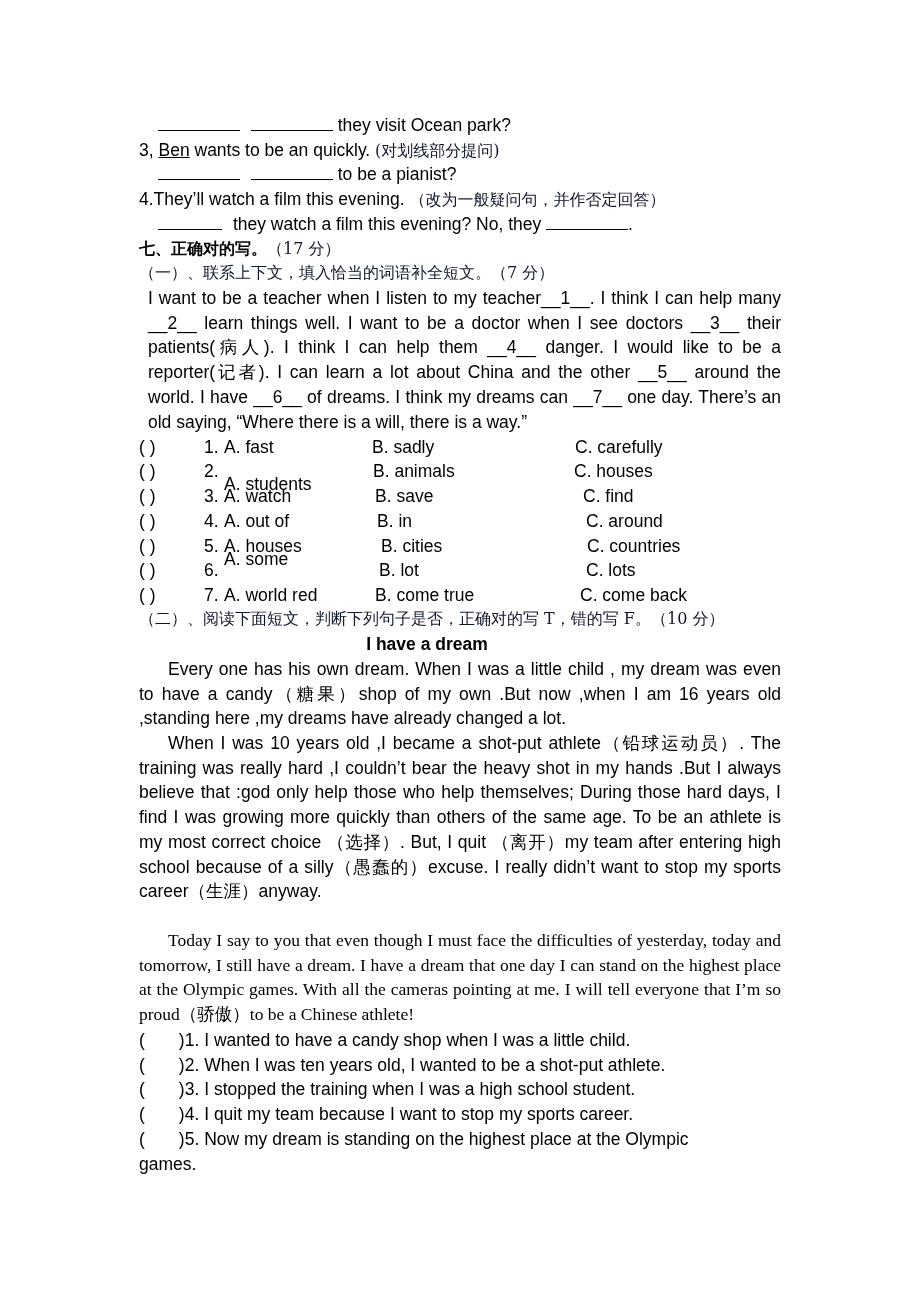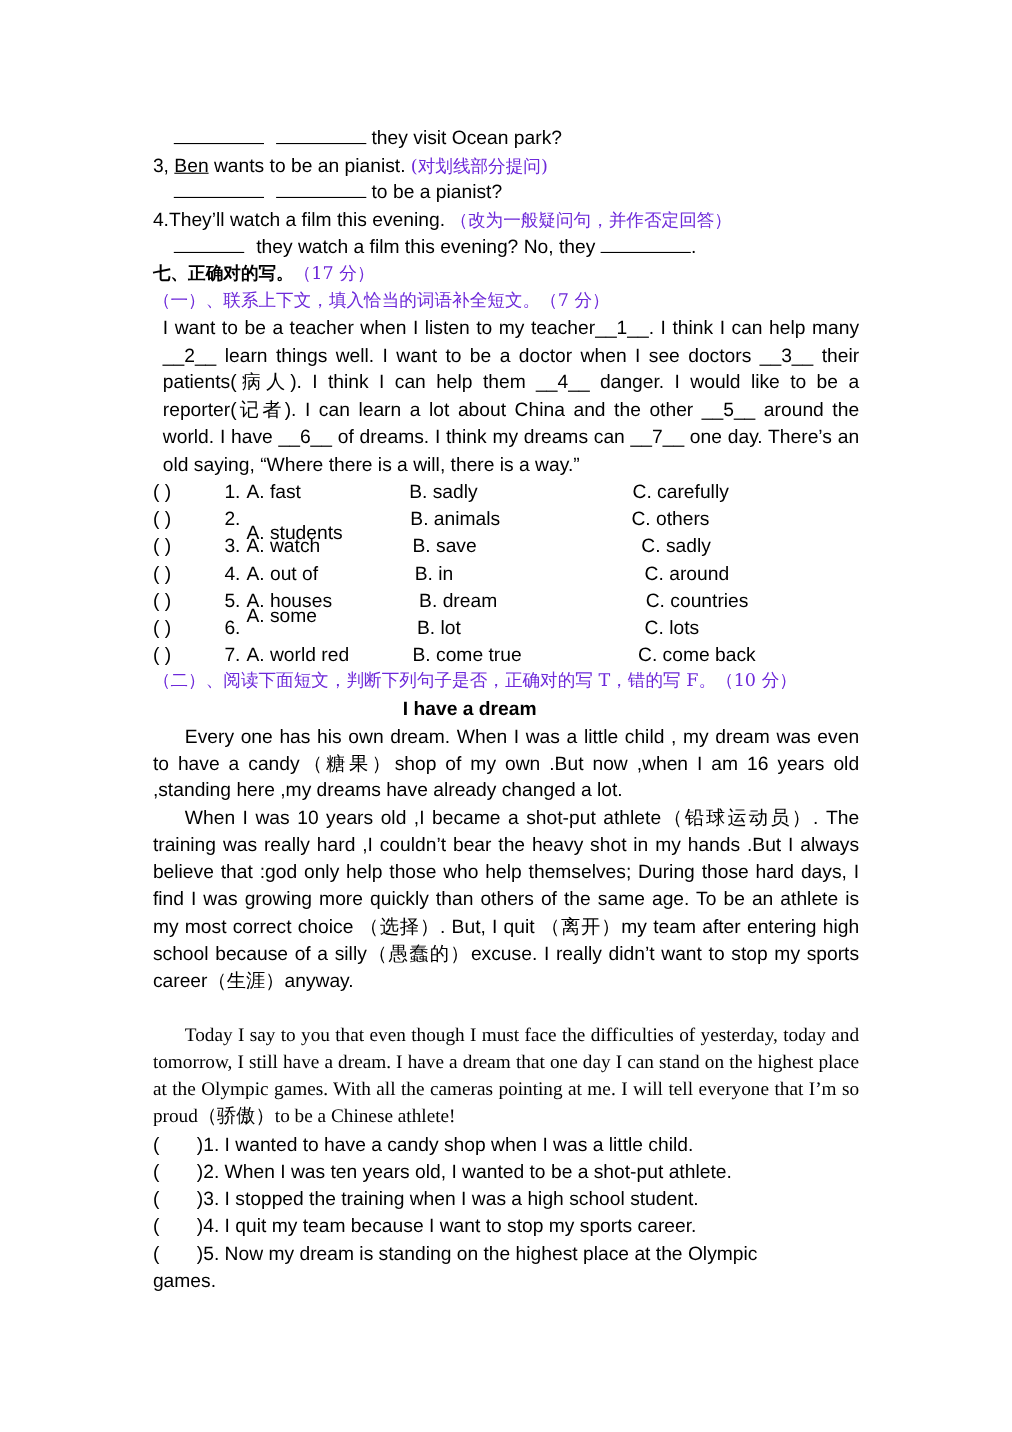--- a/index.html
+++ b/index.html
@@ -1,39 +1,39 @@
 <!DOCTYPE html>
 <html><head>
 <meta charset="utf-8">
 <style>
   html, body { margin:0; padding:0; background:#ffffff; }
   body { width:920px; height:1302px; position:relative; overflow:hidden;
          font-family:"Liberation Sans", "DejaVu Sans", sans-serif; color:#000; }
   .line { position:absolute; left:0; font-size:17.5px; line-height:24.7px; white-space:nowrap; }
-  .cn { font-family:"DejaVu Serif", "Liberation Serif", serif; font-size:16px; color:#6d28d9; }
+  .cn { font-family:"DejaVu Serif", "Liberation Serif", serif; font-size:16px; color:#0f172a; }
   .blank { display:inline-block; border-bottom:1px solid #000; height:16px; vertical-align:baseline; }
   .u { text-decoration:underline; }
   .just { position:absolute; left:148px; width:633px; font-size:17.5px; line-height:24.7px; text-align:justify; }
   .para { position:absolute; left:139px; width:642px; font-size:17.5px; line-height:24.7px; text-align:justify; text-indent:29px; }
   .opt { position:absolute; font-size:17.5px; line-height:24.7px; white-space:nowrap; }
   .title { position:absolute; left:0; width:854px; text-align:center; font-weight:bold; font-size:17.5px; line-height:24.7px; }
   .bold { font-weight:bold; }
 </style>
 </head>
 <body>
 
 <div class="line" style="top:113px; left:158px;">
   <span class="blank" style="width:82px;"></span>
   <span class="blank" style="width:82px; margin-left:6px;"></span>
   <span>they visit Ocean park?</span>
 </div>
 
 <div class="line" style="top:138px; left:139px;">
   <span>3,</span>
-  <span class="u">Ben</span><span> wants to be an pianist.</span>
+  <span class="u">Ben</span><span> wants to be an quickly.</span>
   <span class="cn">(对划线部分提问)</span>
 </div>
 
 <div class="line" style="top:162px; left:158px;">
   <span class="blank" style="width:82px;"></span>
   <span class="blank" style="width:82px; margin-left:6px;"></span>
   <span>to be a pianist?</span>
 </div>
 
 <div class="line" style="top:187px; left:139px;">
@@ -61,41 +61,41 @@
     <span class="opt" style="top:435px; left:204px;">1.</span>
     <span class="opt" style="top:435px; left:224px;">A. fast</span>
     <span class="opt" style="top:435px; left:372px;">B. sadly</span>
     <span class="opt" style="top:435px; left:575px;">C. carefully</span>
   </div>
   <div>
     <span class="opt" style="top:459px; left:139px;">(        )</span>
     <span class="opt" style="top:459px; left:204px;">2.</span>
     <span class="opt" style="top:472px; left:224px;">A. students</span>
     <span class="opt" style="top:459px; left:373px;">B. animals</span>
-    <span class="opt" style="top:459px; left:574px;">C. others</span>
+    <span class="opt" style="top:459px; left:574px;">C. houses</span>
   </div>
   <div>
     <span class="opt" style="top:484px; left:139px;">(        )</span>
     <span class="opt" style="top:484px; left:204px;">3.</span>
     <span class="opt" style="top:484px; left:224px;">A. watch</span>
     <span class="opt" style="top:484px; left:375px;">B. save</span>
-    <span class="opt" style="top:484px; left:583px;">C. sadly</span>
+    <span class="opt" style="top:484px; left:583px;">C. find</span>
   </div>
   <div>
     <span class="opt" style="top:509px; left:139px;">(        )</span>
     <span class="opt" style="top:509px; left:204px;">4.</span>
     <span class="opt" style="top:509px; left:224px;">A. out of</span>
     <span class="opt" style="top:509px; left:377px;">B. in</span>
     <span class="opt" style="top:509px; left:586px;">C. around</span>
   </div>
   <div>
     <span class="opt" style="top:534px; left:139px;">(        )</span>
     <span class="opt" style="top:534px; left:204px;">5.</span>
     <span class="opt" style="top:534px; left:224px;">A. houses</span>
-    <span class="opt" style="top:534px; left:381px;">B. dream</span>
+    <span class="opt" style="top:534px; left:381px;">B. cities</span>
     <span class="opt" style="top:534px; left:587px;">C. countries</span>
   </div>
   <div>
     <span class="opt" style="top:558px; left:139px;">(        )</span>
     <span class="opt" style="top:558px; left:204px;">6.</span>
     <span class="opt" style="top:547px; left:224px;">A. some</span>
     <span class="opt" style="top:558px; left:379px;">B. lot</span>
     <span class="opt" style="top:558px; left:586px;">C. lots</span>
   </div>
   <div>

